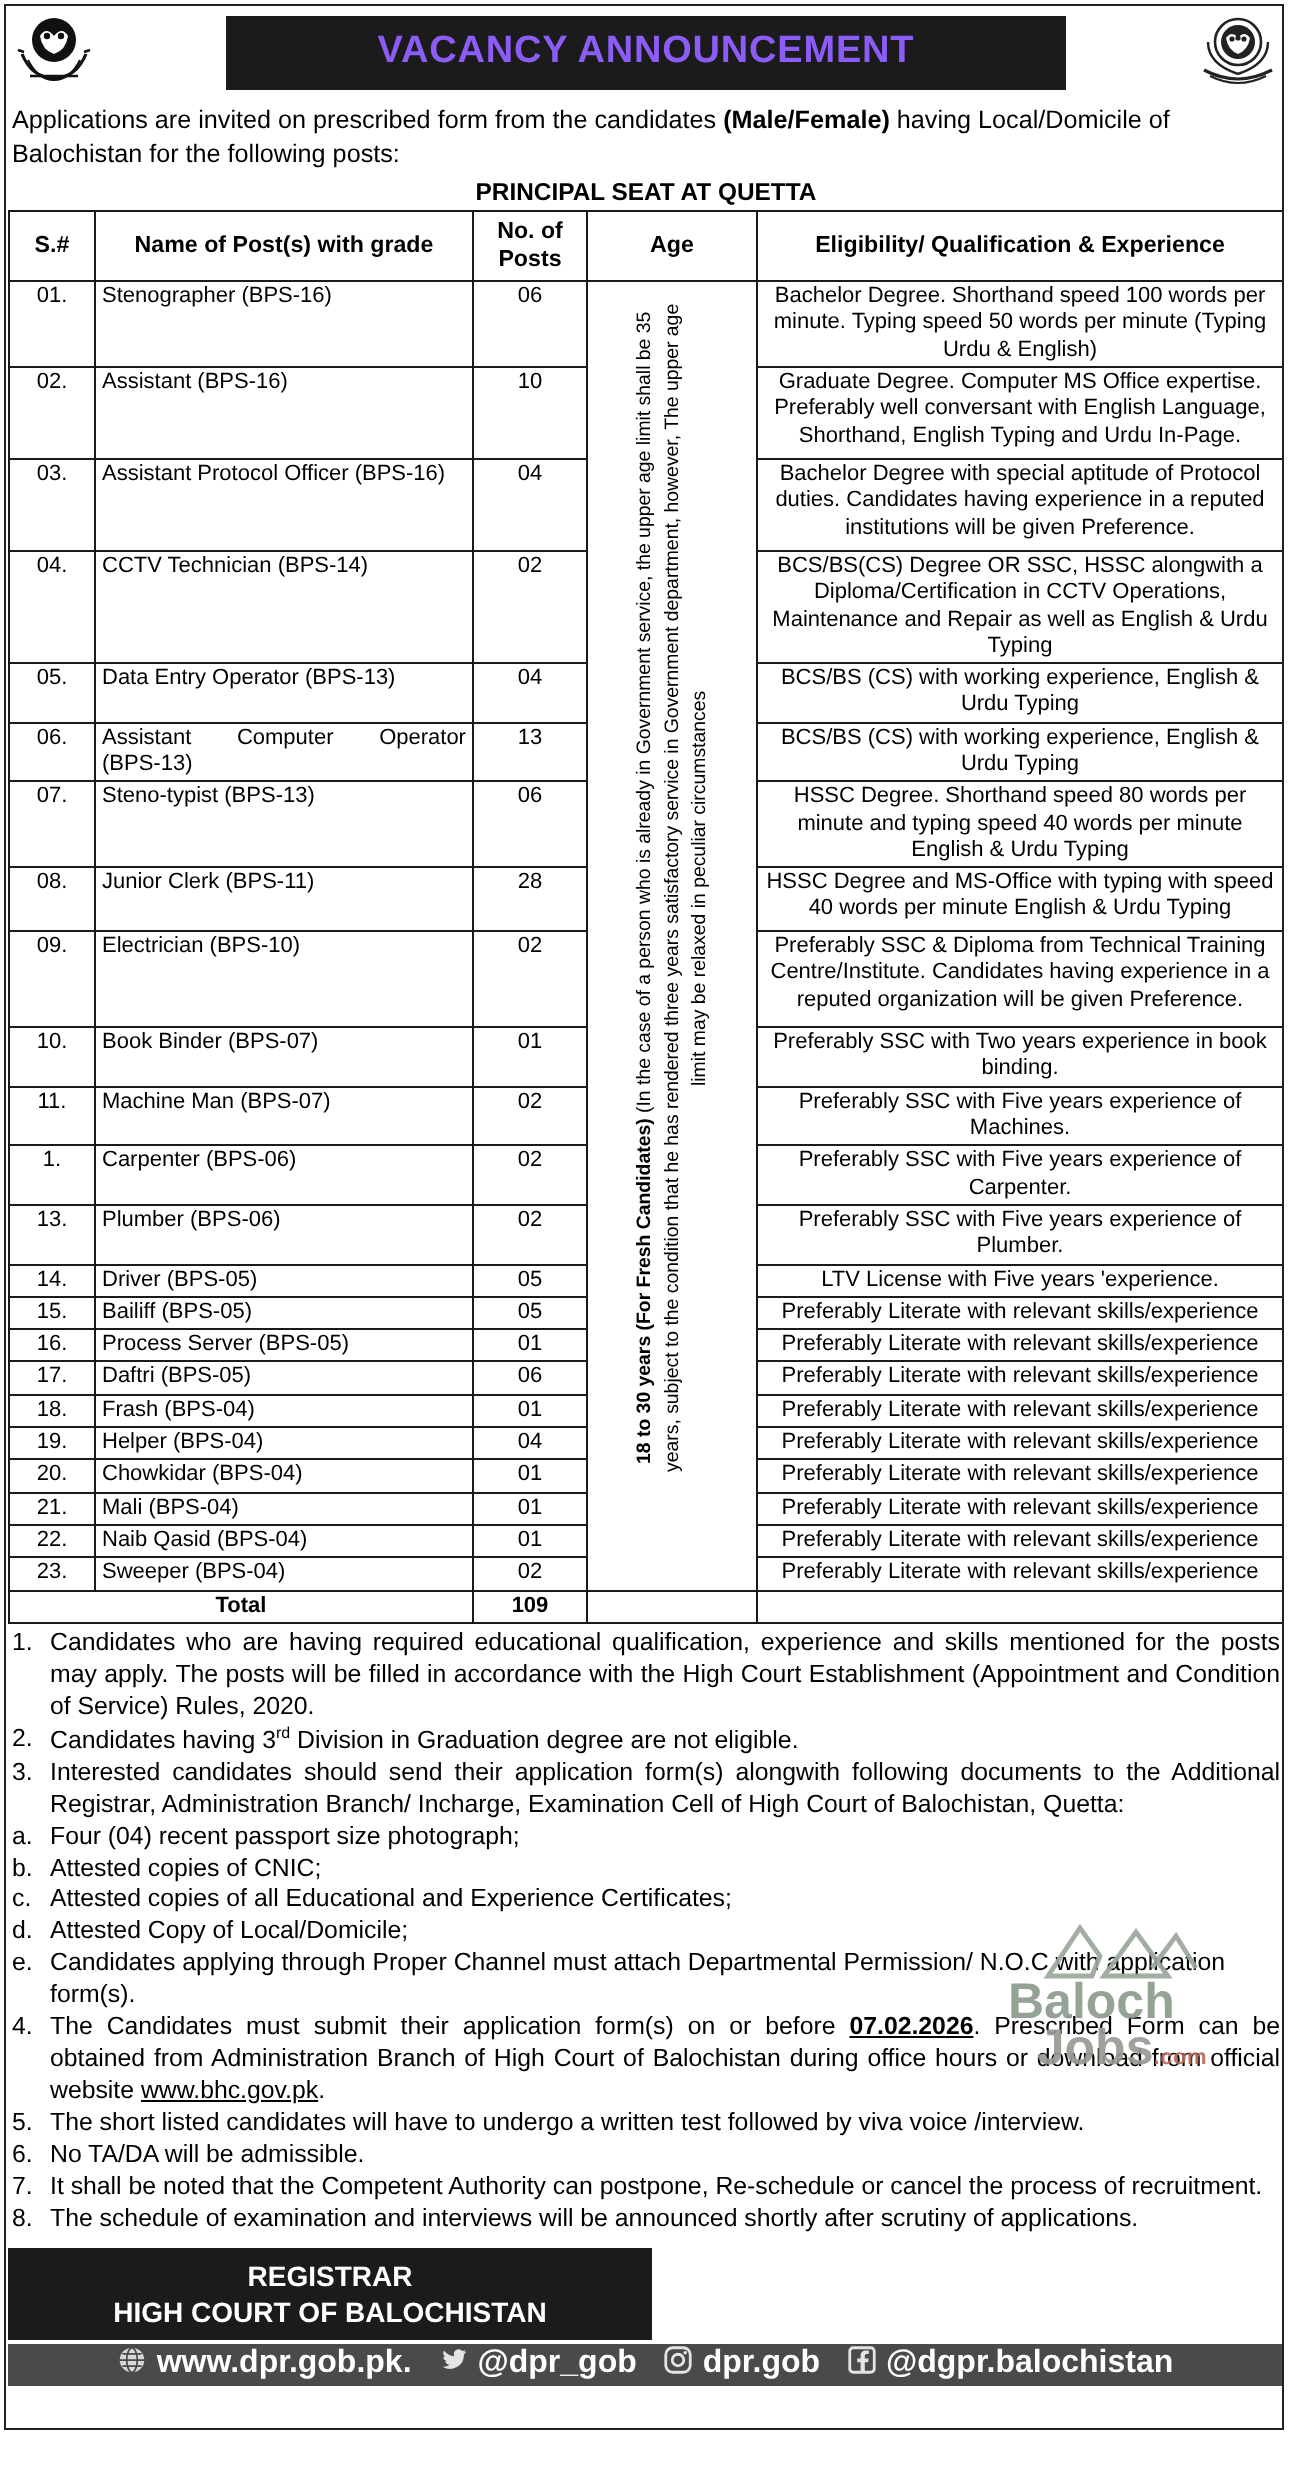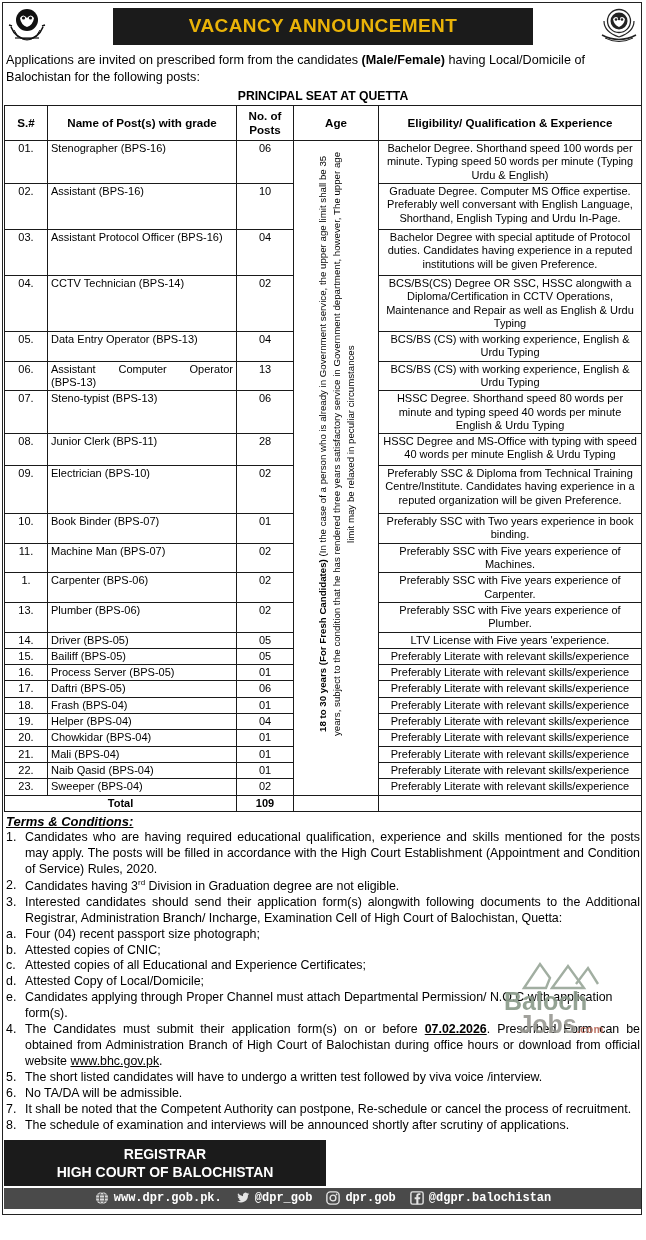--- a/index.html
+++ b/index.html
@@ -9,21 +9,21 @@
     color:#000;
     -webkit-font-smoothing:none;
   }
   .page{width:646px;height:1240px;position:relative;box-sizing:border-box;padding:3px 4px 0 4px;}
 
   
   .hdr{display:flex;align-items:center;justify-content:space-between;height:46px;}
   .logo{width:46px;height:44px;flex:0 0 46px;display:flex;align-items:center;justify-content:center;}
   .logo svg{display:block;}
   .vac-band{
-    flex:1 1 auto;margin:0 6px;background:#1b1b1b;color:#eab308;
+    flex:1 1 auto;margin:0 6px;background:#1b1b1b;color:#8b5cf6;
     text-align:center;font-weight:bold;font-size:19px;letter-spacing:.4px;
     padding:7px 0 8px 0;max-width:420px;
   }
   .intro{
     font-size:12.6px;line-height:1.35;margin:3px 2px 2px 2px;text-align:left;
   }
   .intro b{font-weight:bold;text-align:center;}
   .seat{
     text-align:center;font-weight:bold;font-size:12.2px;
     padding:1px 0 2px 0;
@@ -108,22 +108,22 @@
     display:flex;flex-direction:column;justify-content:center;line-height:1.3;
   }
   .regbox .r1{font-weight:bold;font-size:14px;}
   .regbox .r2{font-weight:bold;font-size:14px;}
 
   
   .social{
     background:#4a4a4a;color:#fff;height:21px;display:flex;align-items:center;
     justify-content:center;gap:14px;margin-top:2px;
   }
-  .sc{display:flex;align-items:center;gap:5px;font-size:12px;font-weight:bold;
-      font-family:Liberation Mono, monospace;}
+  .sc{display:flex;align-items:flex-start;gap:5px;font-size:16px;font-weight:bold;
+      font-family:Liberation Sans, sans-serif;}
   .sc .ic{width:14px;height:14px;display:inline-block;flex:0 0 14px;}
   .ic svg{display:block;}
   .frame{position:absolute;left:2px;top:2px;width:640px;height:1213px;border:1px solid #222;pointer-events:none;box-sizing:border-box;}
 </style>
 </head>
 <body>
 
 <div class="page">
   <div class="frame"></div>
 
@@ -327,21 +327,20 @@
         <tr class="totrow">
           <td colspan="2">Total</td>
           <td class="c-no">109</td>
           <td></td>
           <td></td>
         </tr>
       </tbody>
   </table>
 
   <div class="terms-wrap">
-    <div class="terms-h">Terms &amp; Conditions:</div>
     <div id="terms-list">
         <div class="t-item">
           <div class="t-num">1.</div>
           <div class="t-body">Candidates who are having required educational qualification, experience and skills mentioned for the posts may apply. The posts will be filled in accordance with the High Court Establishment (Appointment and Condition of Service) Rules, 2020.</div>
         </div>
         <div class="t-item">
           <div class="t-num">2.</div>
           <div class="t-body nj"><span>Candidates having 3</span><sup>rd</sup><span> Division in Graduation degree are not eligible.</span></div>
         </div>
         <div class="t-item">

